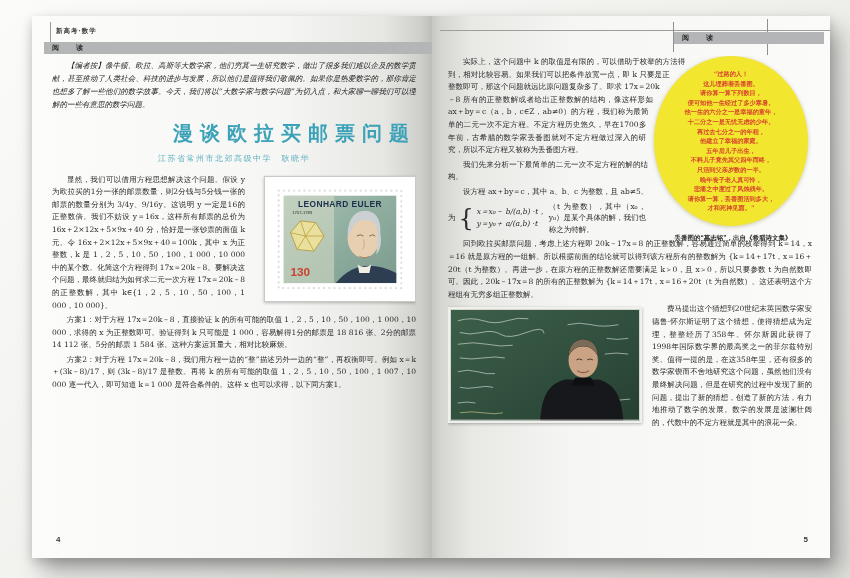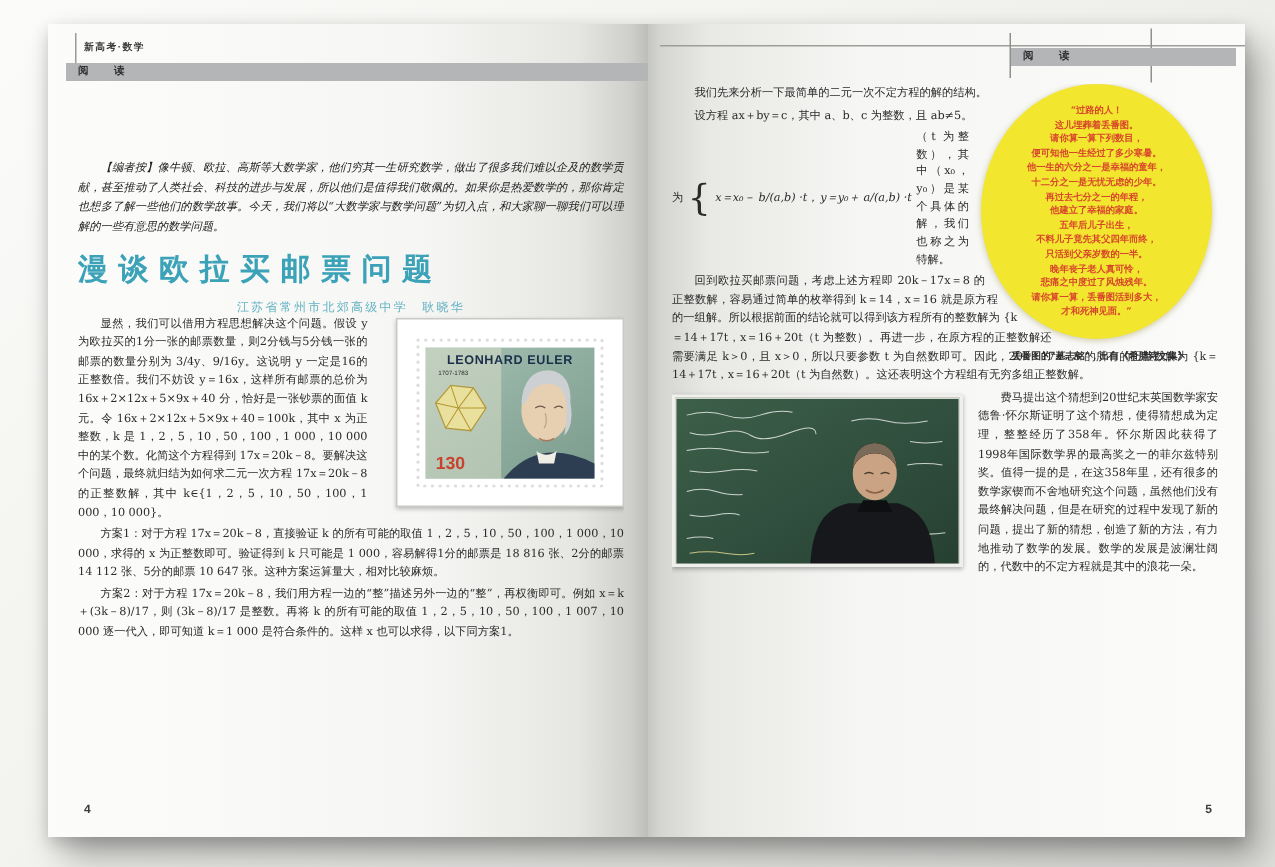--- a/index.html
+++ b/index.html
@@ -30,25 +30,25 @@
   .rp-vline1 { position:absolute; right:156px; top:6px; width:1px; height:30px; background:#8f8f8c; }
   .rp-vline2 { position:absolute; right:62px; top:3px; width:1px; height:36px; background:#8f8f8c; }
   .pagenum { position:absolute; bottom:14px; font-family:"Liberation Sans",sans-serif;
     font-size:8px; font-weight:bold; color:#3d3d3d; }
   .pn-left { left:24px; }
   .pn-right { right:22px; }
 
   
   .lp-content { position:absolute; left:20px; right:16px; top:44px; bottom:26px; overflow:hidden; }
   .editor-note { font-size:7.5px; line-height:1.72; color:#222; text-align:justify;
-    font-style:italic; text-indent:2em; margin-bottom:8px;margin-top:46px; }
-  .title { font-family:"Liberation Sans",sans-serif; text-align:left; color:#3ba2b8;
+    font-style:italic; text-indent:2em; margin-bottom:8px; }
+  .title { font-family:"Liberation Sans",sans-serif; text-align:right; color:#3ba2b8;
     font-size:20px; font-weight:600; letter-spacing:7px; margin:8px 0 6px; }
   .byline { font-family:"Liberation Sans",sans-serif; text-align:center; color:#63b2c3;
-    font-size:8px; letter-spacing:1.5px; }
+    font-size:8px; letter-spacing:1.5px; margin-bottom:10px; }
   .para { font-size:7.5px; line-height:1.68; color:#2a2a2a; text-align:justify;
     text-indent:2em; margin-bottom:2px; }
 
   .stamp-wrap { float:right; width:152px; margin:2px 0 6px 19px; background:#ffffff;
     border:1px solid #c9c9c5; box-shadow:0 1px 3px rgba(0,0,0,.25); padding:12px; }
   .stamp-wrap svg { display:block; width:100%; height:auto; }
 
   
   .rp-content { position:absolute; left:16px; right:18px; top:40px; bottom:26px; overflow:hidden; }
   .note-float { float:right; width:158px; margin:0 0 4px 8px;
@@ -58,21 +58,21 @@
     justify-content:center; align-items:center; padding:12px 14px; }
   .oval-line { font-size:6.2px; line-height:1.55; color:#d8462b; font-weight:600;
     text-align:center; white-space:nowrap; }
   .note-caption { margin-top:7px; font-family:"Liberation Sans",sans-serif; font-size:6.5px;
     font-weight:bold; color:#2d2d2d; text-align:center; line-height:1.5; }
 
   .fblock { display:flex; align-items:center; gap:3px; margin:2px 0 3px; font-size:7.5px;
     line-height:1.55; color:#2a2a2a; }
   .fprefix { flex:0 0 auto; }
   .brace { flex:0 0 auto; font-size:24px; font-weight:300; line-height:1; color:#2a2a2a; }
-  .flines { flex:0 0 auto; display:flex; gap:1px; font-style:italic; }
+  .flines { flex:0 0 auto; display:flex; flex-direction:column; gap:1px; font-style:italic; }
   .fsuffix { flex:1 1 auto; text-align:justify; }
 
   .photo-float { float:left; width:194px; margin:4px 10px 2px 0; background:#efefec;
     padding:2px; box-shadow:0 1px 3px rgba(0,0,0,.3); }
   .photo-float svg { display:block; width:100%; height:auto; }
 </style>
 </head>
 <body>
 
 <div class="book">
@@ -120,21 +120,21 @@
             <path d="M98,80 q6,4 12,0" stroke="#a9795d" stroke-width="1.2" fill="none"></path>
             <path d="M96,90 q8,6 16,0 l-2,10 -12,0 Z" fill="#f0ede4"></path>
           </g>
           <text x="75" y="21" text-anchor="middle" font-family="Liberation Sans, sans-serif" font-size="10" font-weight="bold" fill="#1b2f4b" letter-spacing="0.5">LEONHARD EULER</text>
           <text x="30" y="30" text-anchor="middle" font-family="Liberation Sans, sans-serif" font-size="5" fill="#2e2e2e">1707-1783</text>
           <text x="16" y="104" font-family="Liberation Sans, sans-serif" font-size="14" font-weight="bold" fill="#c8432e">130</text>
         </svg>
       </div>
 
       <p class="para">显然，我们可以借用方程思想解决这个问题。假设 y 为欧拉买的1分一张的邮票数量，则2分钱与5分钱一张的邮票的数量分别为 3/4y、9/16y。这说明 y 一定是16的正整数倍。我们不妨设 y＝16x，这样所有邮票的总价为 16x＋2×12x＋5×9x＋40 分，恰好是一张钞票的面值 k 元。令 16x＋2×12x＋5×9x＋40＝100k，其中 x 为正整数，k 是 1，2，5，10，50，100，1 000，10 000 中的某个数。化简这个方程得到 17x＝20k－8。要解决这个问题，最终就归结为如何求二元一次方程 17x＝20k－8 的正整数解，其中 k∈{1，2，5，10，50，100，1 000，10 000}。</p>
-      <p class="para">方案1：对于方程 17x＝20k－8，直接验证 k 的所有可能的取值 1，2，5，10，50，100，1 000，10 000，求得的 x 为正整数即可。验证得到 k 只可能是 1 000，容易解得1分的邮票是 18 816 张、2分的邮票 14 112 张、5分的邮票 10 647 张。这种方案运算量大，相对比较麻烦。</p>
+      <p class="para">方案1：对于方程 17x＝20k－8，直接验证 k 的所有可能的取值 1，2，5，10，50，100，1 000，10 000，求得的 x 为正整数即可。验证得到 k 只可能是 1 000，容易解得1分的邮票是 18 816 张、2分的邮票 14 112 张、5分的邮票 1 584 张。这种方案运算量大，相对比较麻烦。</p>
       <p class="para">方案2：对于方程 17x＝20k－8，我们用方程一边的“整”描述另外一边的“整”，再权衡即可。例如 x＝k＋(3k－8)/17，则 (3k－8)/17 是整数。再将 k 的所有可能的取值 1，2，5，10，50，100，1 007，10 000 逐一代入，即可知道 k＝1 000 是符合条件的。这样 x 也可以求得，以下同方案1。</p>
     </div>
 
     <div class="pagenum pn-left">4</div>
   </div>
 
   <div class="page page-right">
     <div class="rp-topline"></div>
     <div class="rp-vline1"></div>
     <div class="rp-vline2"></div>
@@ -158,20 +158,21 @@
           <div class="oval-line">不料儿子竟先其父四年而终，</div>
           <div class="oval-line">只活到父亲岁数的一半。</div>
           <div class="oval-line">晚年丧子老人真可怜，</div>
           <div class="oval-line">悲痛之中度过了风烛残年。</div>
           <div class="oval-line">请你算一算，丢番图活到多大，</div>
           <div class="oval-line">才和死神见面。”</div>
         </div>
         <div class="note-caption">丢番图的“墓志铭”，出自《希腊诗文集》</div>
       </div>
 
+      <p class="para">实际上，这个问题中 k 的取值是有限的，可以借助于枚举的方法得到，相对比较容易。如果我们可以把条件放宽一点，即 k 只要是正整数即可，那这个问题就远比原问题复杂多了。即求 17x＝20k－8 所有的正整数解或者给出正整数解的结构，像这样形如 ax＋by＝c（a，b，c∈Z，ab≠0）的方程，我们称为最简单的二元一次不定方程。不定方程历史悠久，早在1700多年前，古希腊的数学家丢番图就对不定方程做过深入的研究，所以不定方程又被称为丢番图方程。</p>
       <p class="para">我们先来分析一下最简单的二元一次不定方程的解的结构。</p>
       <p class="para">设方程 ax＋by＝c，其中 a、b、c 为整数，且 ab≠5。</p>
 
       <div class="fblock">
         <span class="fprefix">为</span>
         <span class="brace">{</span>
         <span class="flines">
           <span>x＝x₀－ b/(a,b) ·t，</span>
           <span>y＝y₀＋ a/(a,b) ·t</span>
         </span>

